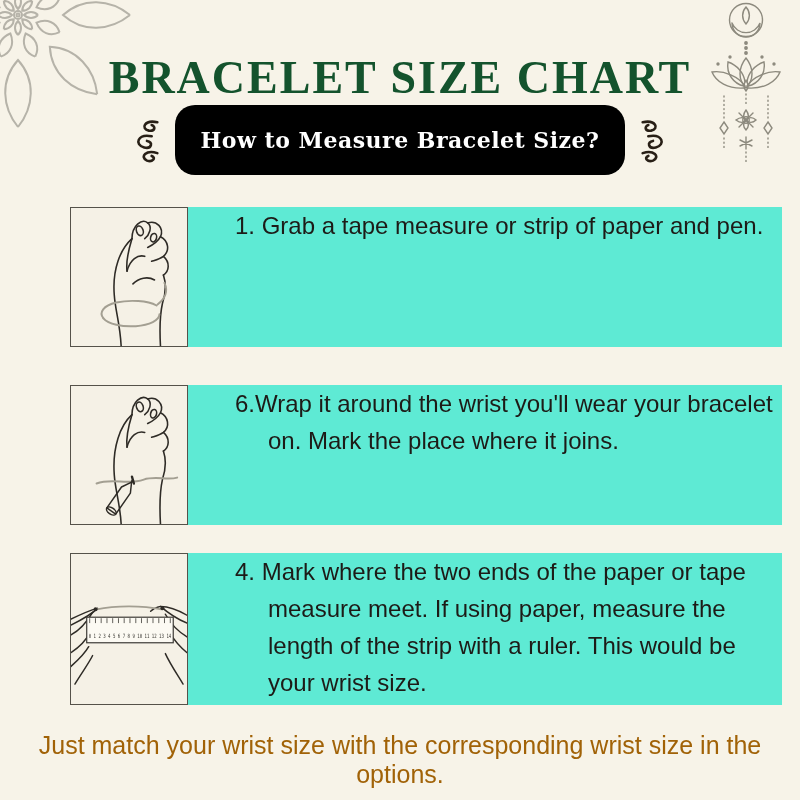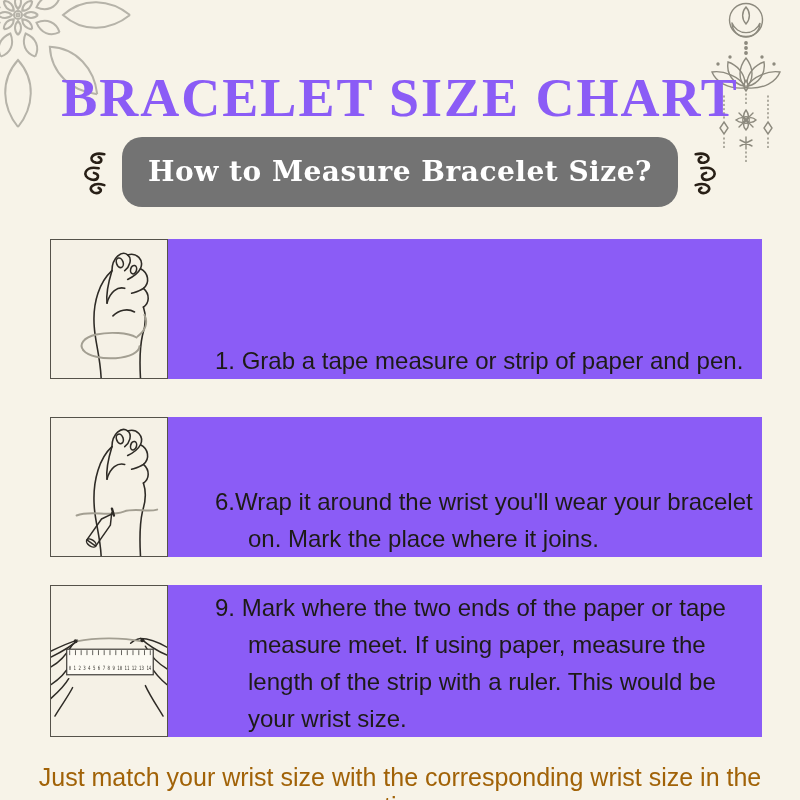--- a/index.html
+++ b/index.html
@@ -10,55 +10,55 @@
     overflow:hidden;
     font-family:"Liberation Sans", sans-serif;
     color:#1d1b17;
   }
   
   .mandala{position:absolute;top:-105px;left:-102px;width:240px;height:240px;}
   .lotus{position:absolute;top:0;right:6px;width:100px;height:170px;}
   
   .header{padding-top:50px;text-align:center;position:relative;}
   .main-title{
-    margin:16px;
+    margin:0;
     font-family:"Liberation Serif", serif;
     font-weight:700;
-    font-size:54px;
+    font-size:46px;
     letter-spacing:2px;
-    color:#8b5cf6;
+    color:#14532d;
     line-height:1.2;
   }
   .subtitle-row{
     margin-top:10px;
     display:flex;align-items:center;justify-content:center;
     gap:13px;height:50px;
   }
   .flourish{width:30px;height:46px;flex:0 0 auto;}
   .flourish.flip{transform:scaleX(-1);}
   .subtitle-pill{
-    background:#737373;
+    background:#000000;
     color:#ffffff;
     border-radius:20px;
     height:38px;
     display:inline-flex;align-items:center;
     padding:16px 26px;
     font-family:"DejaVu Serif", serif;
     font-weight:700;
-    font-size:28px;
+    font-size:22px;
     letter-spacing:0.5px;
     white-space:nowrap;
   }
   
   .steps{margin-top:42px;}
   .step-row{
     width:712px;
-    margin:0 0 0 50px;
-    background:#8b5cf6;
-    display:flex;align-items:flex-end;
+    margin:0 0 0 70px;
+    background:#5eead4;
+    display:flex;align-items:flex-start;
     box-sizing:border-box;
   }
   .step-row.r1{height:140px;margin-bottom:38px;}
   .step-row.r2{height:140px;margin-bottom:28px;}
   .step-row.r3{height:152px;}
   .illus-box{
     flex:0 0 118px;
     align-self:stretch;
     background:#f5f1e6;
     border:1px solid #55524a;
@@ -257,18 +257,18 @@
         <g stroke="#a39f92" stroke-width="2" fill="none" stroke-linecap="round">
           <path d="M26,50 C45,46 73,46 92,50"></path>
         </g>
         <circle cx="25" cy="50" r="2" fill="#2e2b26"></circle>
         <circle cx="93" cy="49" r="2" fill="#2e2b26"></circle>
         <rect x="16" y="58" width="88" height="26" fill="#fcfaf3" stroke="#3a3833" stroke-width="1.2"></rect>
         <path d="M19,59v5M24.9,59v5M30.7,59v5M36.6,59v5M42.4,59v5M48.3,59v5M54.1,59v5M60,59v5M65.9,59v5M71.7,59v5M77.6,59v5M83.4,59v5M89.3,59v5M95.1,59v5M101,59v5" stroke="#3a3833" stroke-width="0.8" fill="none"></path>
         <text x="60" y="79" text-anchor="middle" textLength="84" lengthAdjust="spacingAndGlyphs" font-size="6" fill="#3a3833" font-family="DejaVu Sans Mono, monospace">0 1 2 3 4 5 6 7 8 9 10 11 12 13 14</text>
       </svg>
     </div>
-    <div class="step-text">9. Mark where the two ends of the paper or tape measure meet. If using paper, measure the length of the strip with a ruler. This would be your wrist size.</div>
+    <div class="step-text">4. Mark where the two ends of the paper or tape measure meet. If using paper, measure the length of the strip with a ruler. This would be your wrist size.</div>
   </div>
 
 </div>
 
 <div class="footer-note">Just match your wrist size with the corresponding wrist size in the options.</div>
 
 </body></html>

